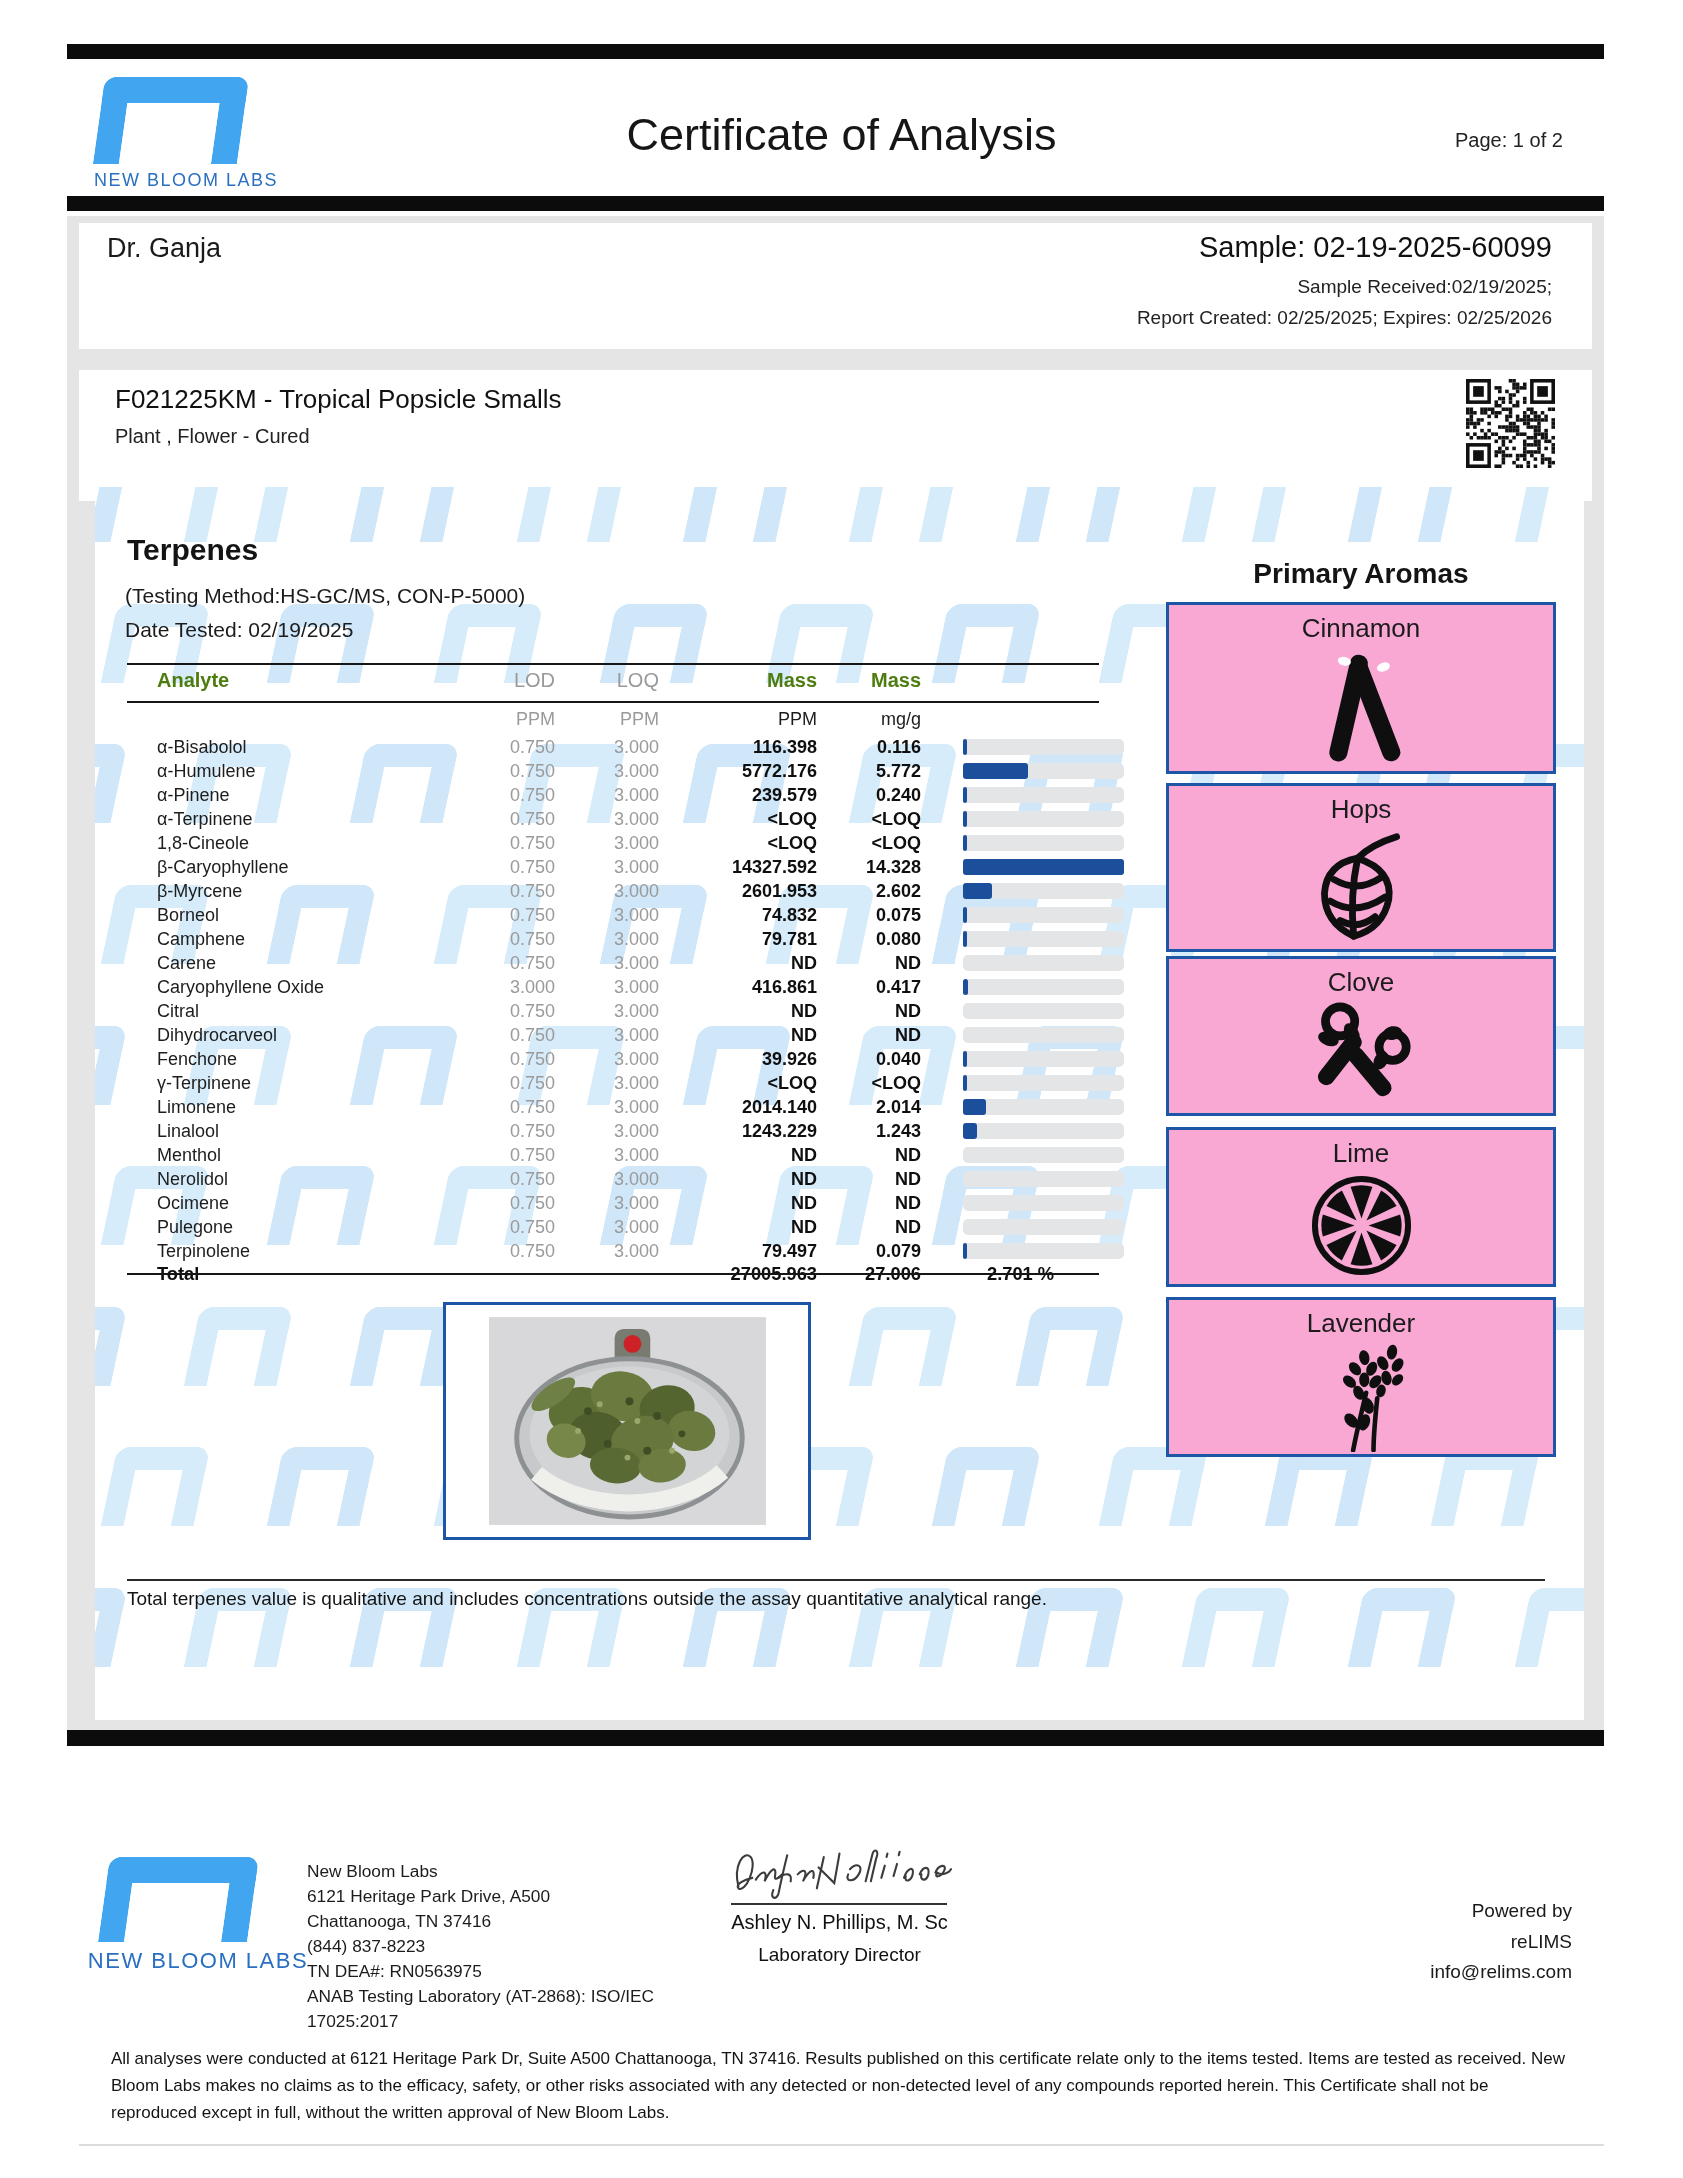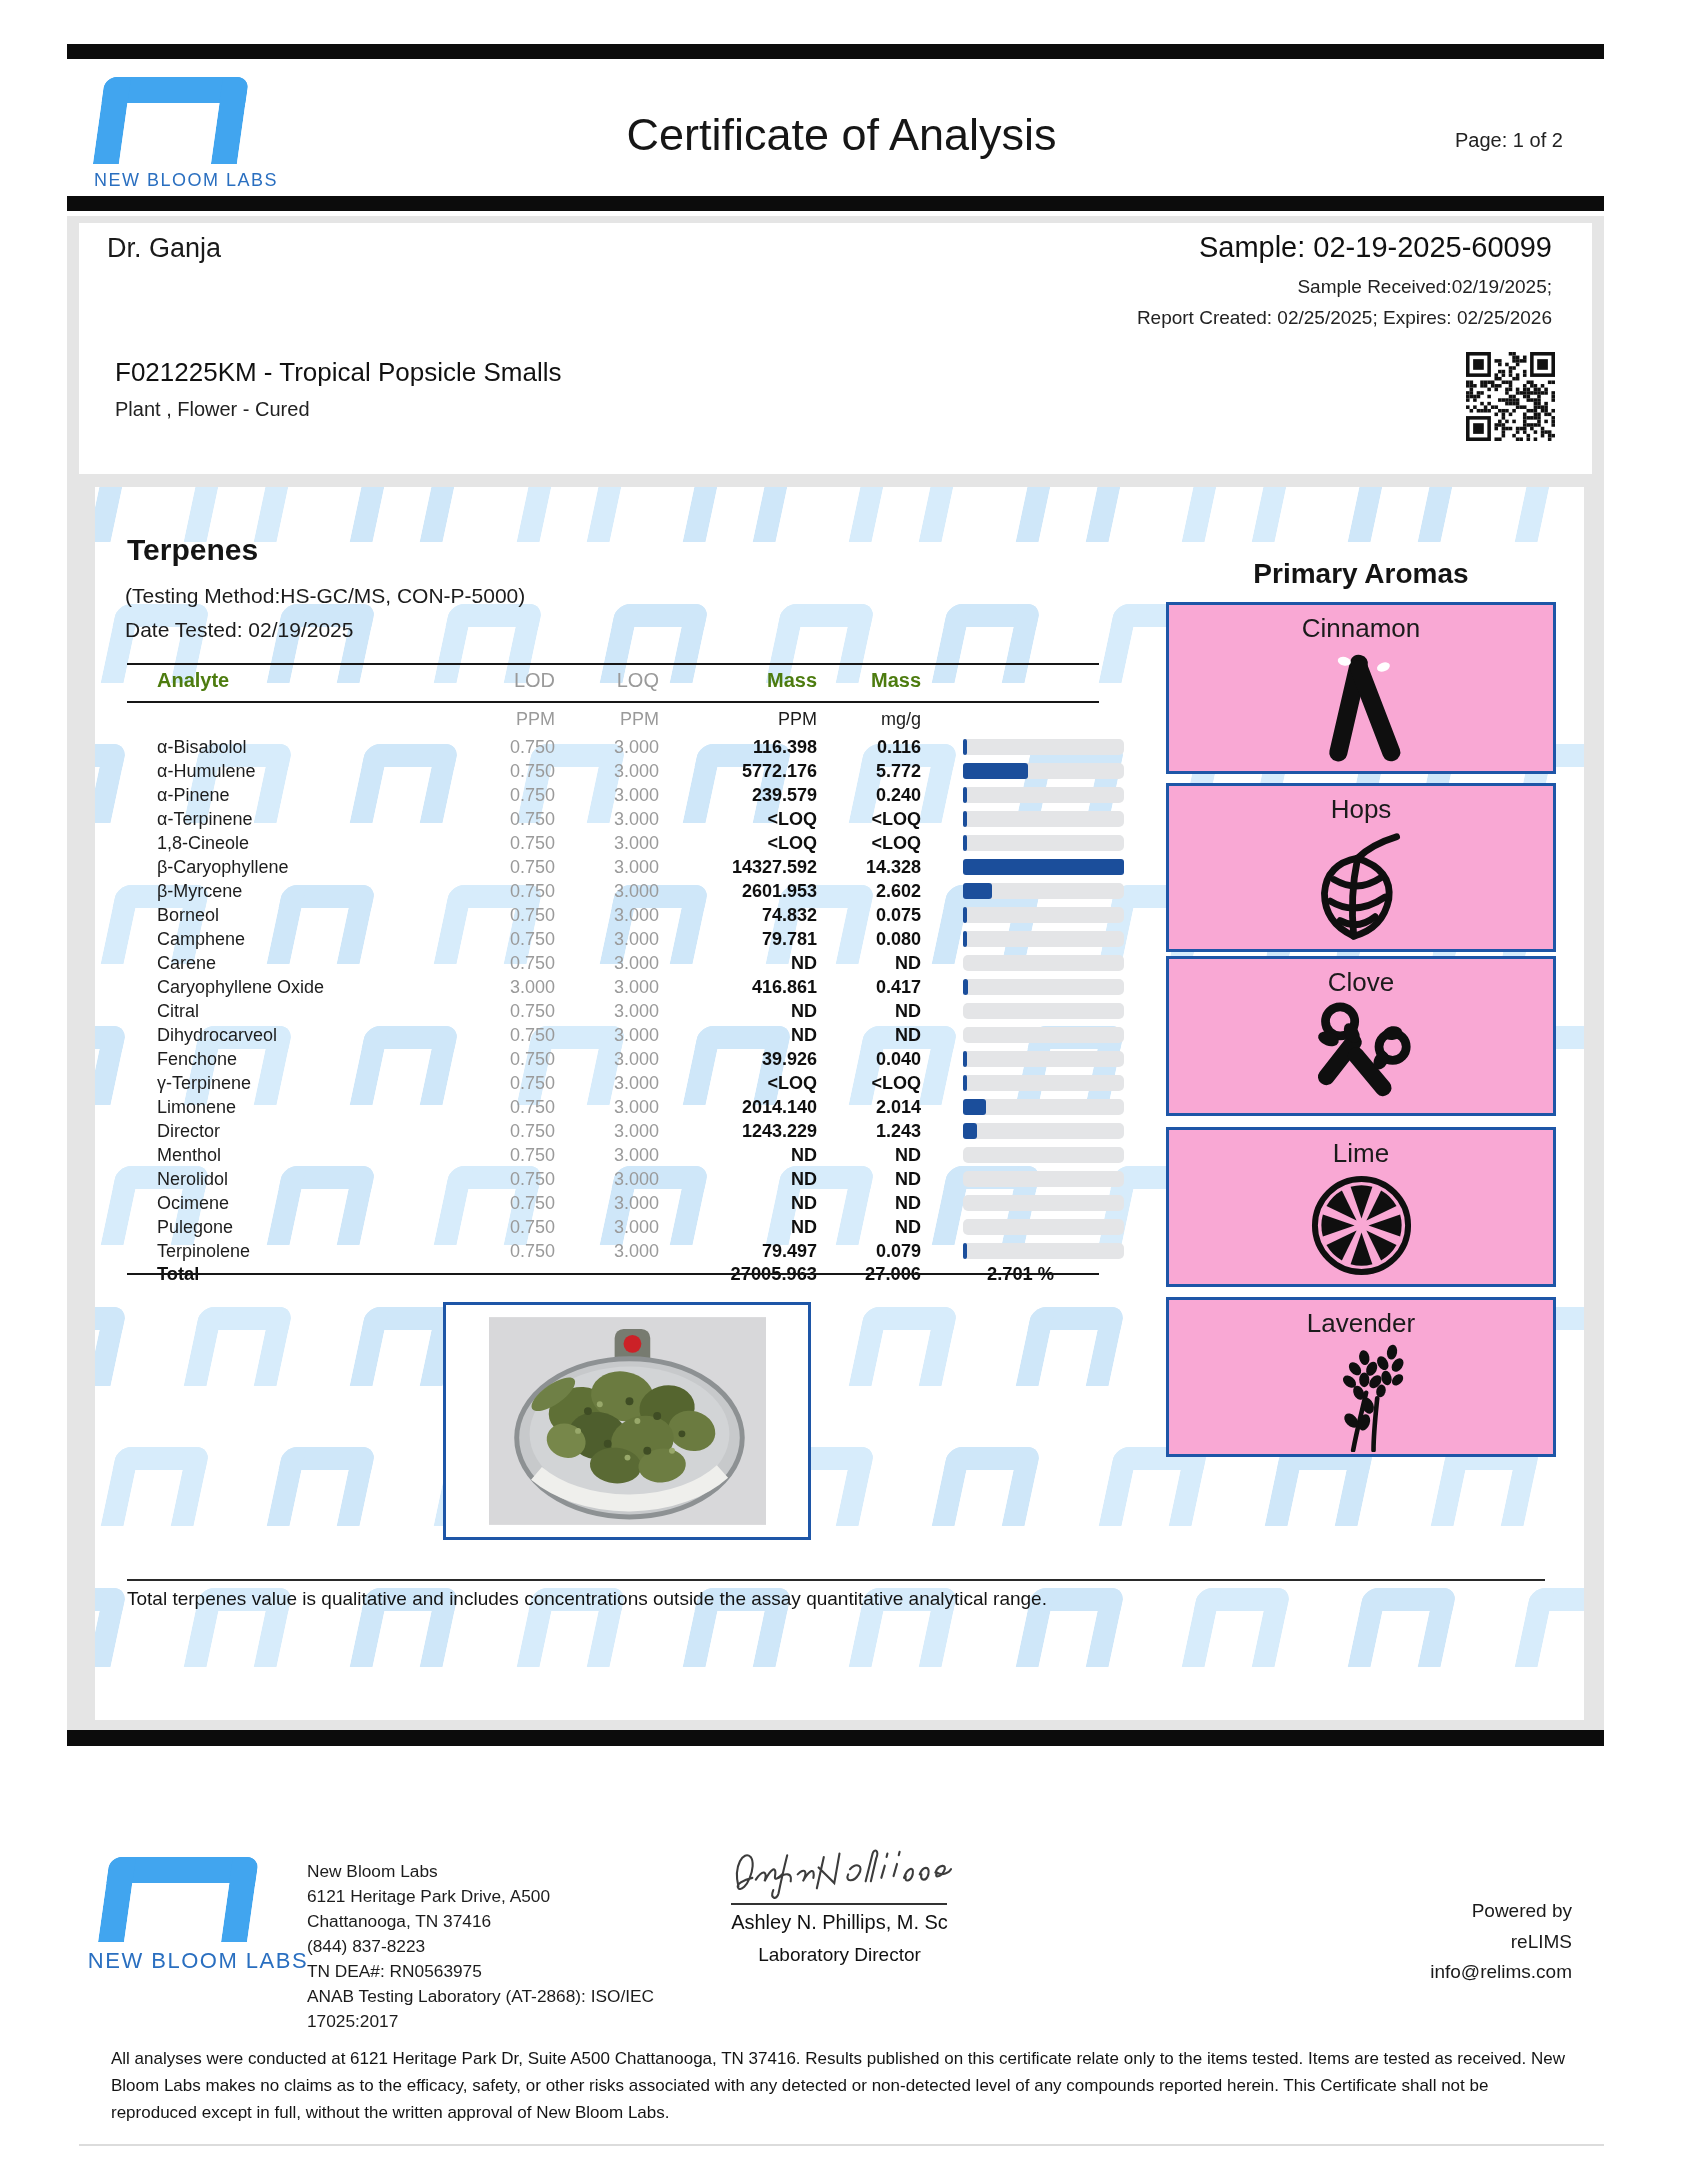--- a/index.html
+++ b/index.html
@@ -89,21 +89,21 @@
   <div class="blackbar" style="top:196px;"></div>
   <div class="grayband"></div>
 
   <div class="whitebox" style="top:223px;height:126px;">
     <div class="client-name" style="left:28px;top:10px;">Dr. Ganja</div>
     <div class="sample-big" style="top:8px;right:40px;">Sample: 02-19-2025-60099</div>
     <div class="sample-sub" style="top:53px;right:40px;">Sample Received:02/19/2025;</div>
     <div class="sample-sub" style="top:84px;right:40px;">Report Created: 02/25/2025; Expires: 02/25/2026</div>
   </div>
 
-  <div class="whitebox" style="top:343px;height:131px;text-decoration:underline;">
+  <div class="whitebox" style="top:370px;height:131px;text-decoration:underline;">
     <div class="sample-title" style="left:36px;top:14px;">F021225KM - Tropical Popsicle Smalls</div>
     <div class="sample-type" style="left:36px;top:55px;">Plant , Flower - Cured</div>
     <svg id="qr" width="89" height="89" style="position:absolute;right:37px;top:9px;" viewBox="0 0 90 90">
         <rect x="0" y="0" width="90" height="90" fill="#fff"></rect>
         <rect x="43.2" y="0" width="3.6" height="3.6" fill="#111"></rect>
         <rect x="46.800000000000004" y="0" width="3.6" height="3.6" fill="#111"></rect>
         <rect x="46.800000000000004" y="3.6" width="3.6" height="3.6" fill="#111"></rect>
         <rect x="50.4" y="3.6" width="3.6" height="3.6" fill="#111"></rect>
         <rect x="57.6" y="3.6" width="3.6" height="3.6" fill="#111"></rect>
         <rect x="28.8" y="7.2" width="3.6" height="3.6" fill="#111"></rect>
@@ -573,21 +573,21 @@
           <span class="cname">Limonene</span>
           <span class="clod">0.750</span>
           <span class="cloq">3.000</span>
           <span class="cppm">2014.140</span>
           <span class="cmgg">2.014</span>
           <div class="ctrack">
             <div class="cfill" style="width: 23px; background: rgb(27, 78, 155);"></div>
           </div>
         </div>
         <div class="trow">
-          <span class="cname">Director</span>
+          <span class="cname">Linalool</span>
           <span class="clod">0.750</span>
           <span class="cloq">3.000</span>
           <span class="cppm">1243.229</span>
           <span class="cmgg">1.243</span>
           <div class="ctrack">
             <div class="cfill" style="width: 14px; background: rgb(27, 78, 155);"></div>
           </div>
         </div>
         <div class="trow">
           <span class="cname">Menthol</span>

